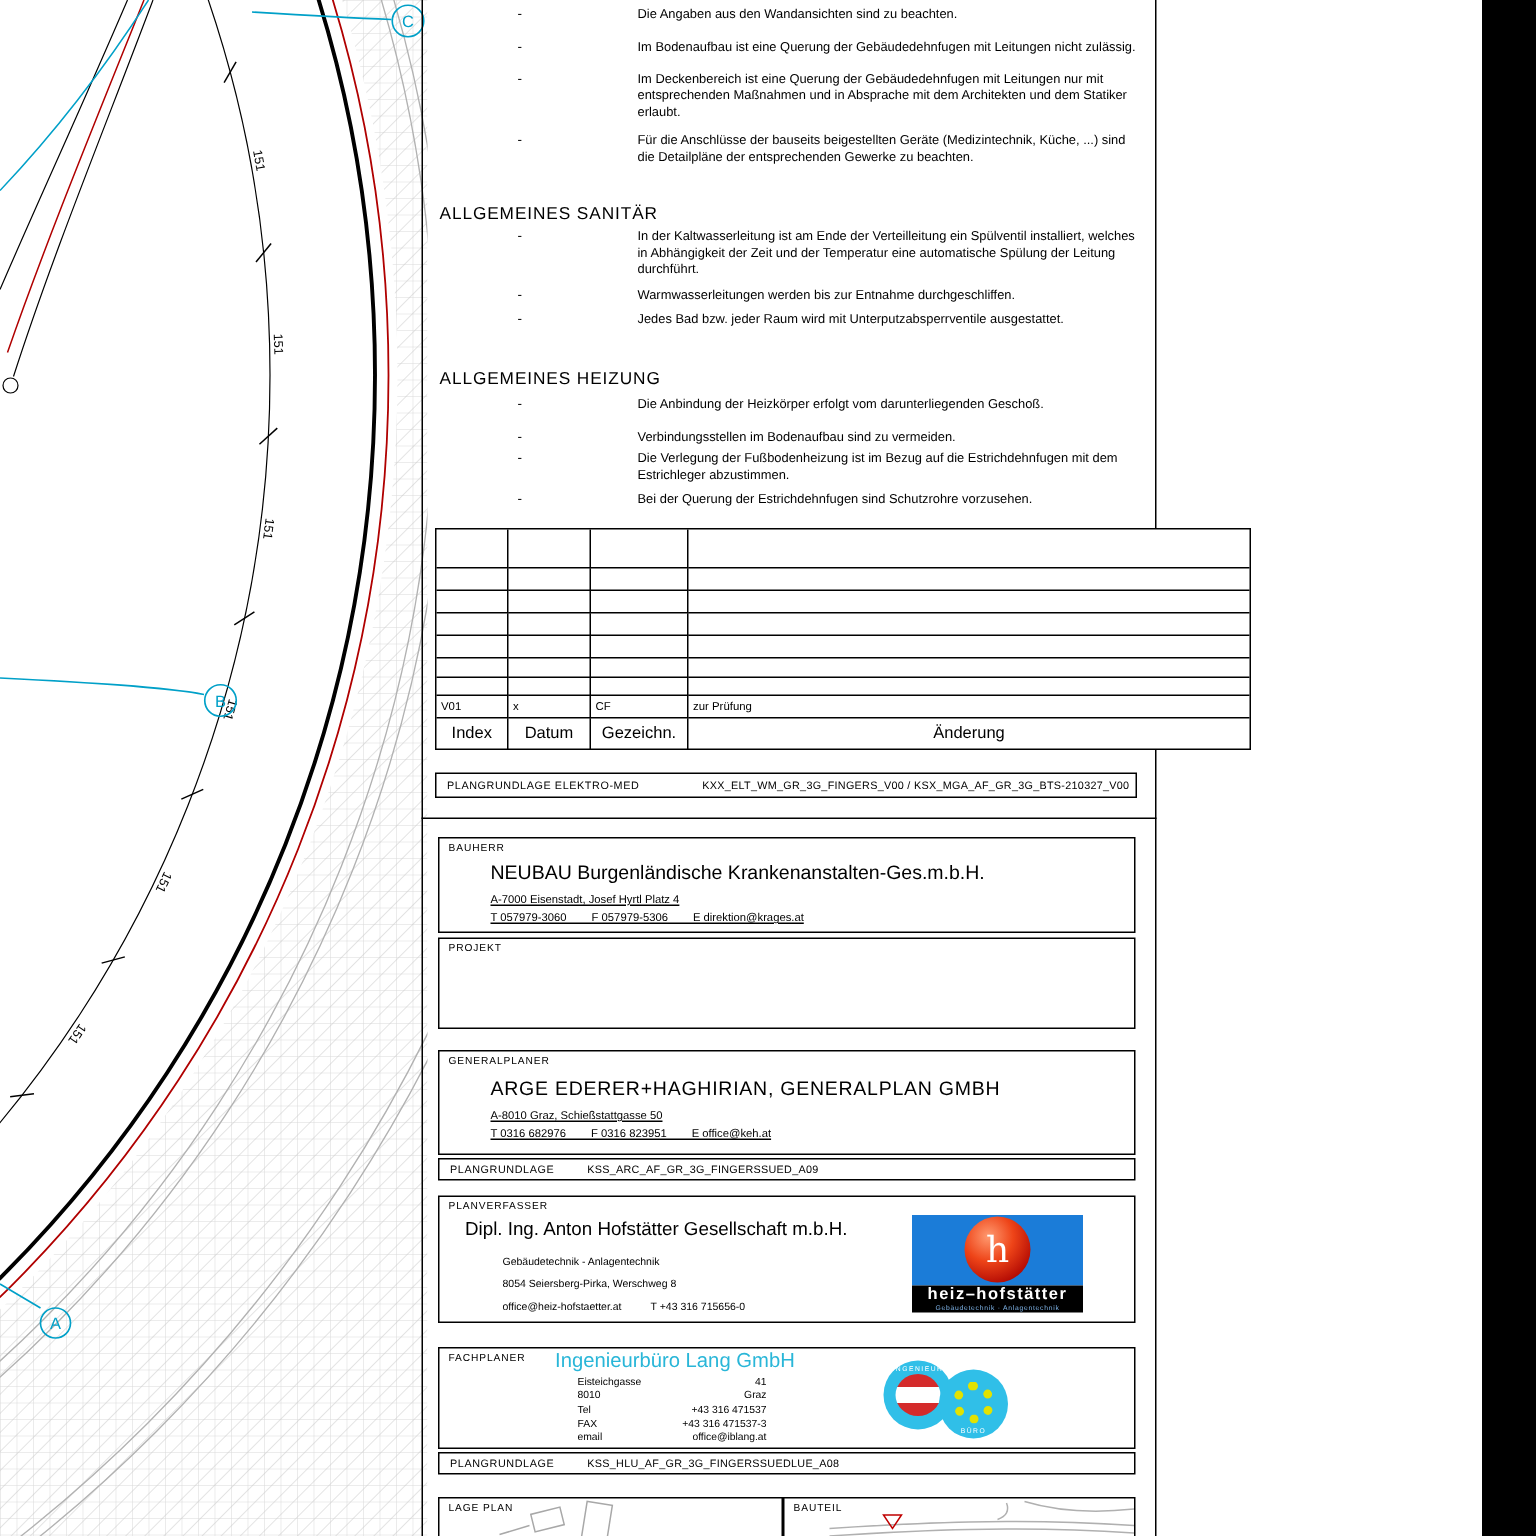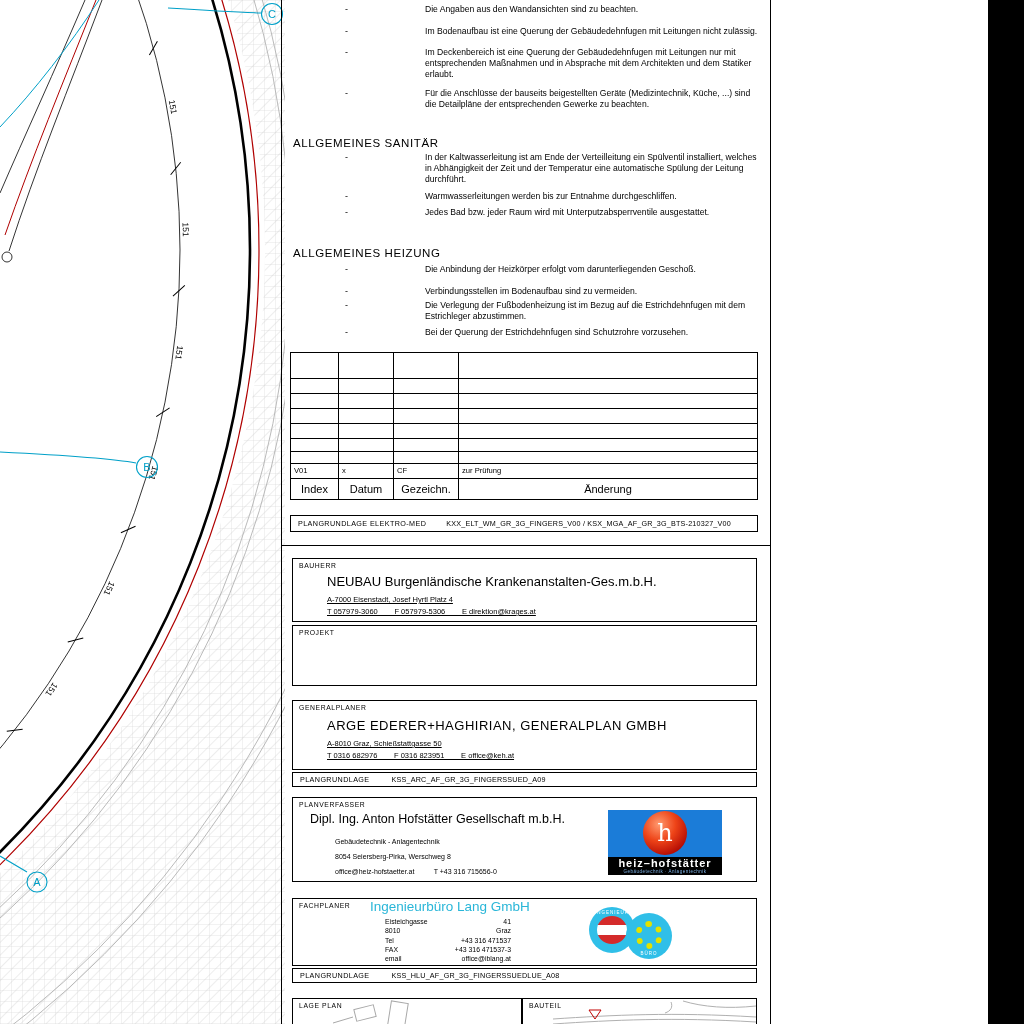--- a/index.html
+++ b/index.html
@@ -152,21 +152,21 @@
     <span class="note-dash" style="left:345px;top:264px">-</span>
     <div class="note-item" style="top:264px">Die Anbindung der Heizkörper erfolgt vom darunterliegenden Geschoß.</div>
     <span class="note-dash" style="left:345px;top:286px">-</span>
     <div class="note-item" style="top:286px">Verbindungsstellen im Bodenaufbau sind zu vermeiden.</div>
     <span class="note-dash" style="left:345px;top:300px">-</span>
     <div class="note-item" style="top:300px">Die Verlegung der Fußbodenheizung ist im Bezug auf die Estrichdehnfugen mit dem Estrichleger abzustimmen.</div>
     <span class="note-dash" style="left:345px;top:327px">-</span>
     <div class="note-item" style="top:327px">Bei der Querung der Estrichdehnfugen sind Schutzrohre vorzusehen.</div>
   </div>
 
-  <div class="box" style="left:290px;top:352px;width:468px;height:148px">
+  <div class="box" style="left:290px;top:352px;width:544px;height:148px">
     <div id="revtable">
 
       <div class="cell" style="height:26px"></div>
         <div class="cell" style="height:26px"></div>
         <div class="cell" style="height:26px"></div>
         <div class="cell" style="height:26px"></div>
       <div class="cell" style="height:15px"></div>
         <div class="cell" style="height:15px"></div>
         <div class="cell" style="height:15px"></div>
         <div class="cell" style="height:15px"></div>
@@ -198,21 +198,21 @@
 
       <div class="cell lastrow revhead" style="height:21px">Index</div>
       <div class="cell lastrow revhead" style="height:21px">Datum</div>
       <div class="cell lastrow revhead" style="height:21px">Gezeichn.</div>
       <div class="cell lastrow revhead" style="height:21px">Änderung</div>
     </div>
   </div>
 
   <div class="box pgbar" style="left:290px;top:515px;width:468px;height:17px">
     <span class="pglabel">PLANGRUNDLAGE ELEKTRO-MED</span>
-    <span class="pgvalue" style="margin-left:20px">KXX_ELT_WM_GR_3G_FINGERS_V00 / KSX_MGA_AF_GR_3G_BTS-210327_V00</span>
+    <span class="pgvalue" style="margin-left:42px">KXX_ELT_WM_GR_3G_FINGERS_V00 / KSX_MGA_AF_GR_3G_BTS-210327_V00</span>
   </div>
 
   <div class="box" style="left:292px;top:558px;width:465px;height:64px">
     <div class="boxlabel">BAUHERR</div>
   </div>
   <div class="tb-name" style="left:327px;top:574px">NEUBAU Burgenländische Krankenanstalten-Ges.m.b.H.</div>
   <div class="tb-small" style="left:327px;top:595px">A-7000 Eisenstadt, Josef Hyrtl Platz 4</div>
   <div class="tb-small pre" style="left:327px;top:607px">T 057979-3060        F 057979-5306        E direktion@krages.at</div>
 
   <div class="box" style="left:292px;top:625px;width:465px;height:61px">

